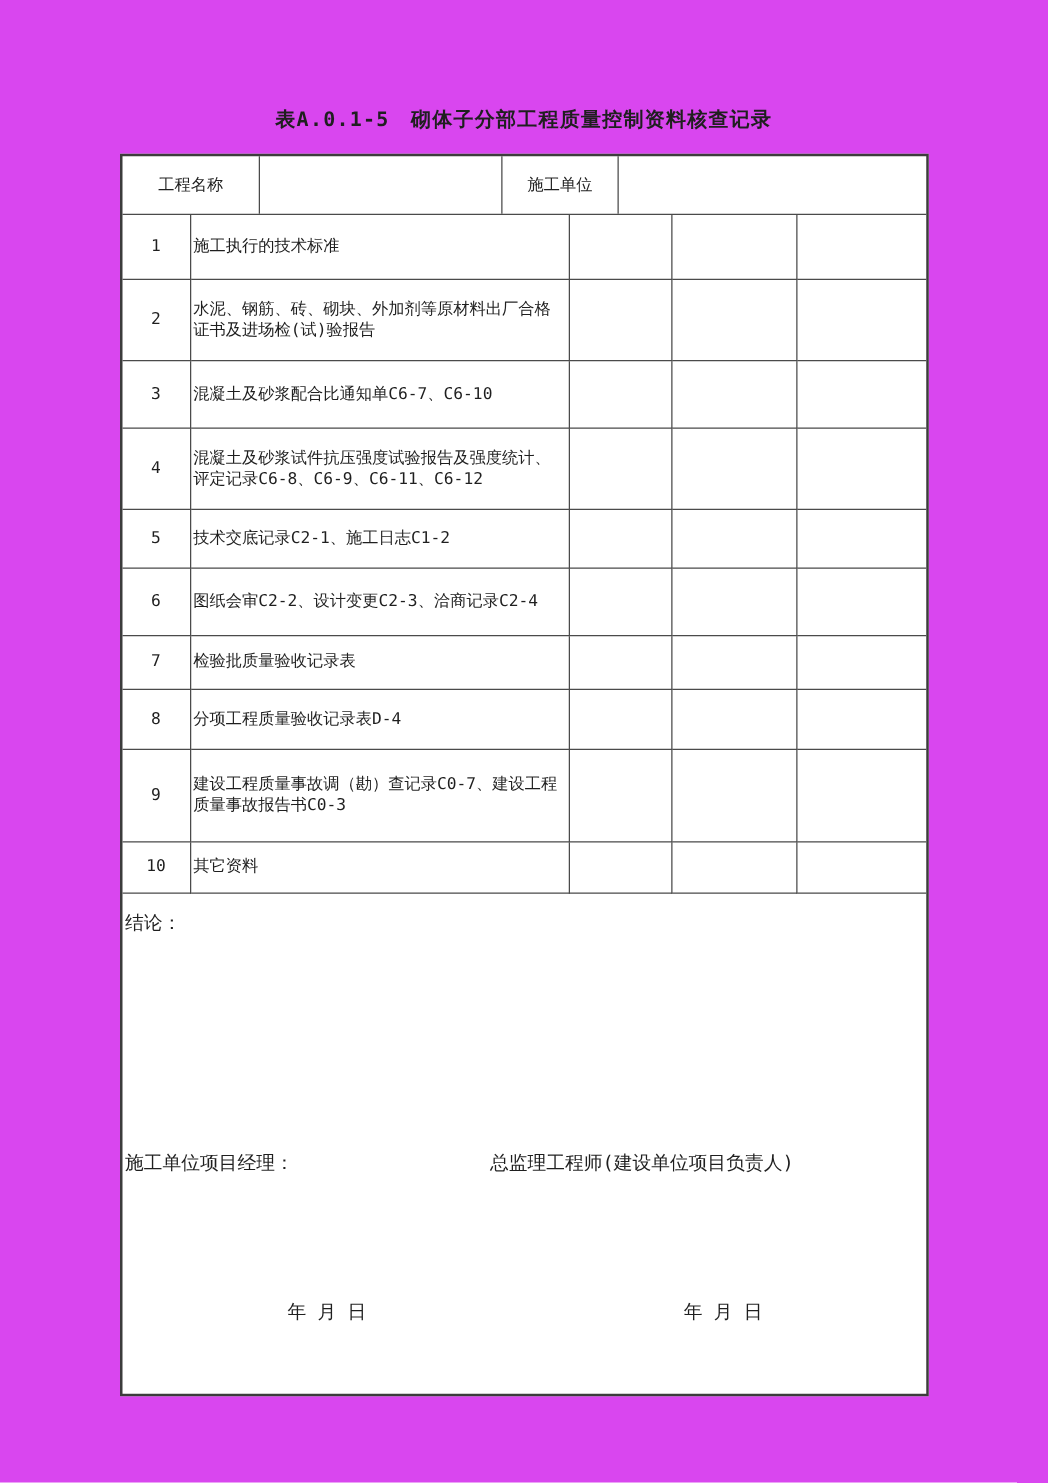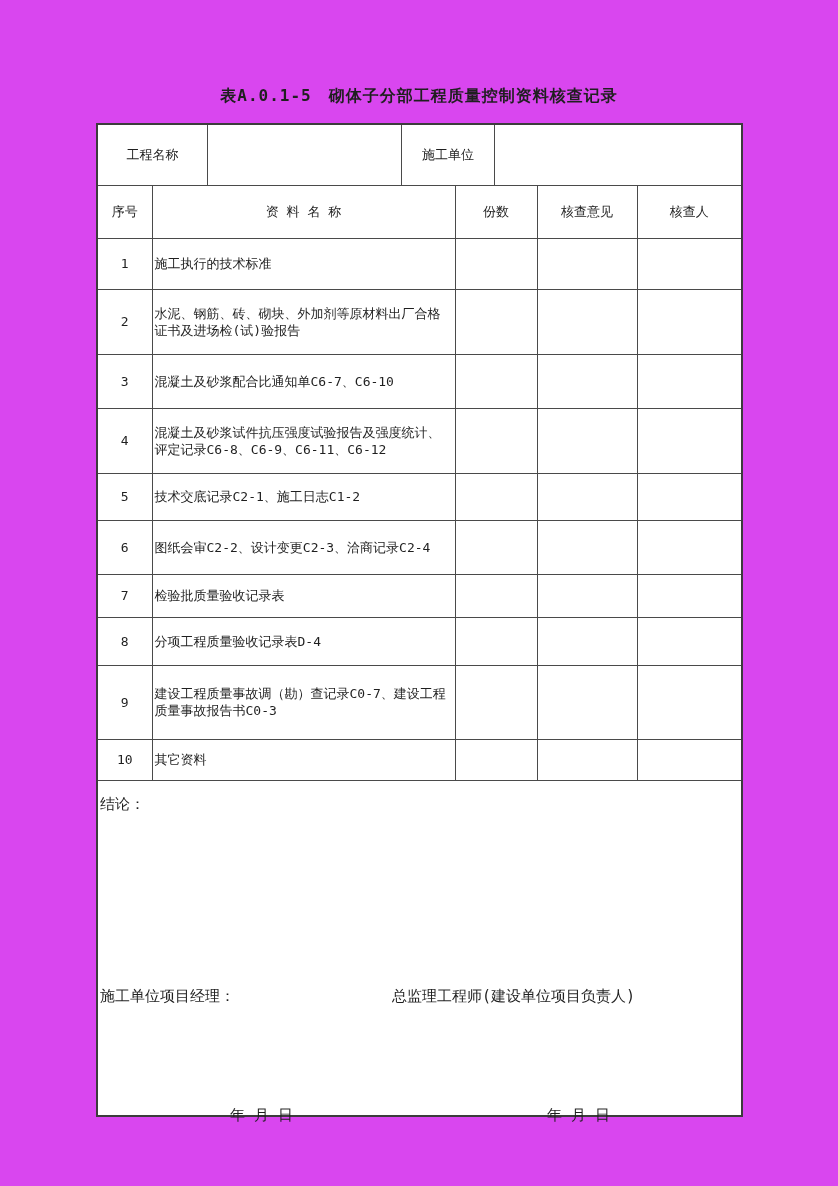--- a/index.html
+++ b/index.html
@@ -30,21 +30,21 @@
     position: absolute;
     left: 96px; top: 123px;
     width: 647px; height: 994px;
     border: 2px solid #3c3c3c;
     box-sizing: border-box;
     background: #ffffff;
   }
   
   .info-row {
     display: flex;
-    height: 61px;
+    height: 47px;
     border-bottom: 1px solid #4a4a4a;
     box-sizing: border-box;
   }
   .info-row .cell {
     box-sizing: border-box;
     display: flex;
     align-items: center;
     justify-content: center;
     font-size: 13px;
   }
@@ -117,27 +117,20 @@
 
     <table class="main">
       <colgroup>
         <col class="col-no">
           <col class="col-name">
           <col class="col-copies">
           <col class="col-opinion">
           <col class="col-checker">
       </colgroup>
       <tbody>
-        <tr class="hdr" style="height:52px">
-          <td>序号</td>
-          <td>资 料 名 称</td>
-          <td>份数</td>
-          <td>核查意见</td>
-          <td>核查人</td>
-        </tr>
 
         <tr style="height:51px">
           <td class="no-cell">1</td>
           <td class="name-cell">施工执行的技术标准</td>
           <td></td>
           <td></td>
           <td></td>
         </tr>
         <tr style="height:65px">
           <td class="no-cell">2</td>

